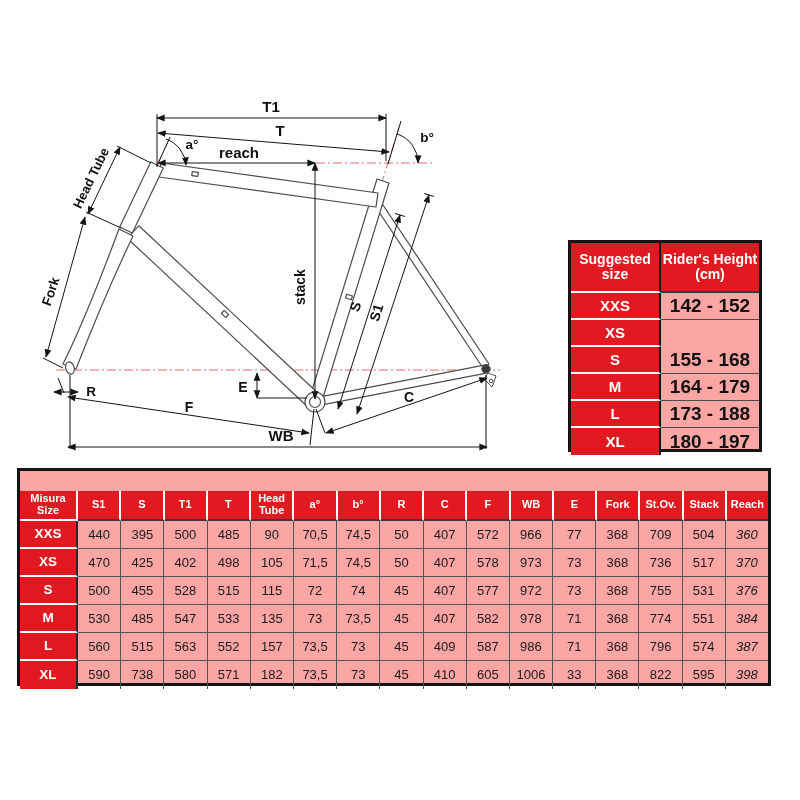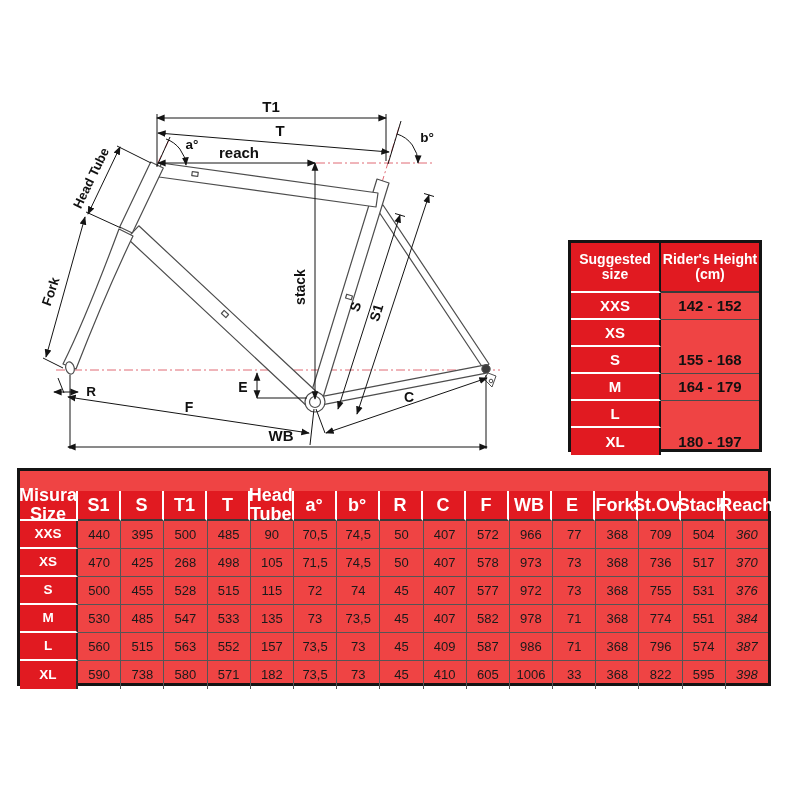--- a/index.html
+++ b/index.html
@@ -1,46 +1,46 @@
 <!DOCTYPE html>
 <html style="--red: #e11a21;"><head>
 <meta charset="utf-8">
 <style>
   html,body{margin:0;padding:0;background:#fff;}
   #stage{position:relative;width:800px;height:800px;background:#fff;overflow:hidden;
          font-family:"Liberation Sans",sans-serif;}
   svg text{font-family:"Liberation Sans",sans-serif;font-weight:bold;fill:#111;}
 
   
-  .tbl{position:absolute;box-sizing:border-box;border:3px solid #141414;background:#ef4444;}
+  .tbl{position:absolute;box-sizing:border-box;border:3px solid #141414;background:#fca5a5;}
   .trow{display:flex;width:100%;}
   .tcell{box-sizing:border-box;display:flex;align-items:center;justify-content:center;
          text-align:center;line-height:1.05;}
   .red{background:var(--red);color:#fff;font-weight:bold;}
 
   
   #size-table{left:568px;top:240px;width:194px;height:212px;}
   #size-table .trow{height:27px;}
   #size-table .trow.head{height:50px;}
   #size-table .c0{width:90px;}
   #size-table .c1{width:98px;flex:1;}
   #size-table .c0{border-right:2px solid #141414;}
   #size-table .red{font-size:15px;border-bottom:2px solid #fff;}
   #size-table .head .tcell{font-size:14px;}
   #size-table .head .c1{border-bottom:2px solid #3a3a3a;}
-  #size-table .val{font-size:15px;font-weight:600;color:#111;border-bottom:1px solid #4a4a4a;}
+  #size-table .val{font-size:19px;font-weight:600;color:#111;border-bottom:1px solid #4a4a4a;}
   #size-table .trow:last-child .tcell{border-bottom:none;}
 
   
   #geo-table{left:17px;top:468px;width:754px;height:218px;}
   #geo-table .trow{height:28px;}
   #geo-table .trow.head{height:50px;}
   #geo-table .tcell{width:43.5px;flex:1;}
   #geo-table .tcell.c0{width:58px;flex:0 0 58px;}
-  #geo-table .head .tcell{font-size:18px;border-right:2px solid #fff;border-bottom:2px solid #3a3a3a;padding:0 1px;margin-top:20px;}
+  #geo-table .head .tcell{font-size:11px;border-right:2px solid #fff;border-bottom:2px solid #3a3a3a;padding:0 1px;margin-top:20px;}
   #geo-table .head .c0{border-bottom:2px solid #fff;}
   #geo-table .head .tcell:last-child{border-right:none;}
   #geo-table .size{font-size:13.5px;border-right:2px solid #2a2a2a;border-bottom:2px solid #fff;}
   #geo-table .trow:last-child .size{border-bottom:none;}
   #geo-table .val{font-size:13px;color:#1a1a1a;border-right:1px solid #555;border-bottom:1px solid #555;}
   #geo-table .tcell.val:last-child{border-right:none;font-style:italic;}
   #geo-table .trow:last-child .val{border-bottom:none;}
 </style>
 </head>
 <body>
@@ -153,20 +153,21 @@
       <div class="trow ">
         <div class="tcell c0 red size">S</div>
         <div class="tcell c1 val">155 - 168</div>
       </div>
       <div class="trow ">
         <div class="tcell c0 red size">M</div>
         <div class="tcell c1 val">164 - 179</div>
       </div>
       <div class="trow ">
         <div class="tcell c0 red size">L</div>
+        <div class="tcell c1 val">173 - 188</div>
       </div>
       <div class="trow ">
         <div class="tcell c0 red size">XL</div>
         <div class="tcell c1 val">180 - 197</div>
       </div>
     </div>
 
   <div id="geo-table" class="tbl">
       <div class="trow head">
         <div class="tcell red c0">Misura Size</div>
@@ -203,21 +204,21 @@
         <div class="tcell val">77</div>
         <div class="tcell val">368</div>
         <div class="tcell val">709</div>
         <div class="tcell val">504</div>
         <div class="tcell val">360</div>
       </div>
       <div class="trow ">
         <div class="tcell c0 red size">XS</div>
         <div class="tcell val">470</div>
         <div class="tcell val">425</div>
-        <div class="tcell val">268</div>
+        <div class="tcell val">402</div>
         <div class="tcell val">498</div>
         <div class="tcell val">105</div>
         <div class="tcell val">71,5</div>
         <div class="tcell val">74,5</div>
         <div class="tcell val">50</div>
         <div class="tcell val">407</div>
         <div class="tcell val">578</div>
         <div class="tcell val">973</div>
         <div class="tcell val">73</div>
         <div class="tcell val">368</div>

